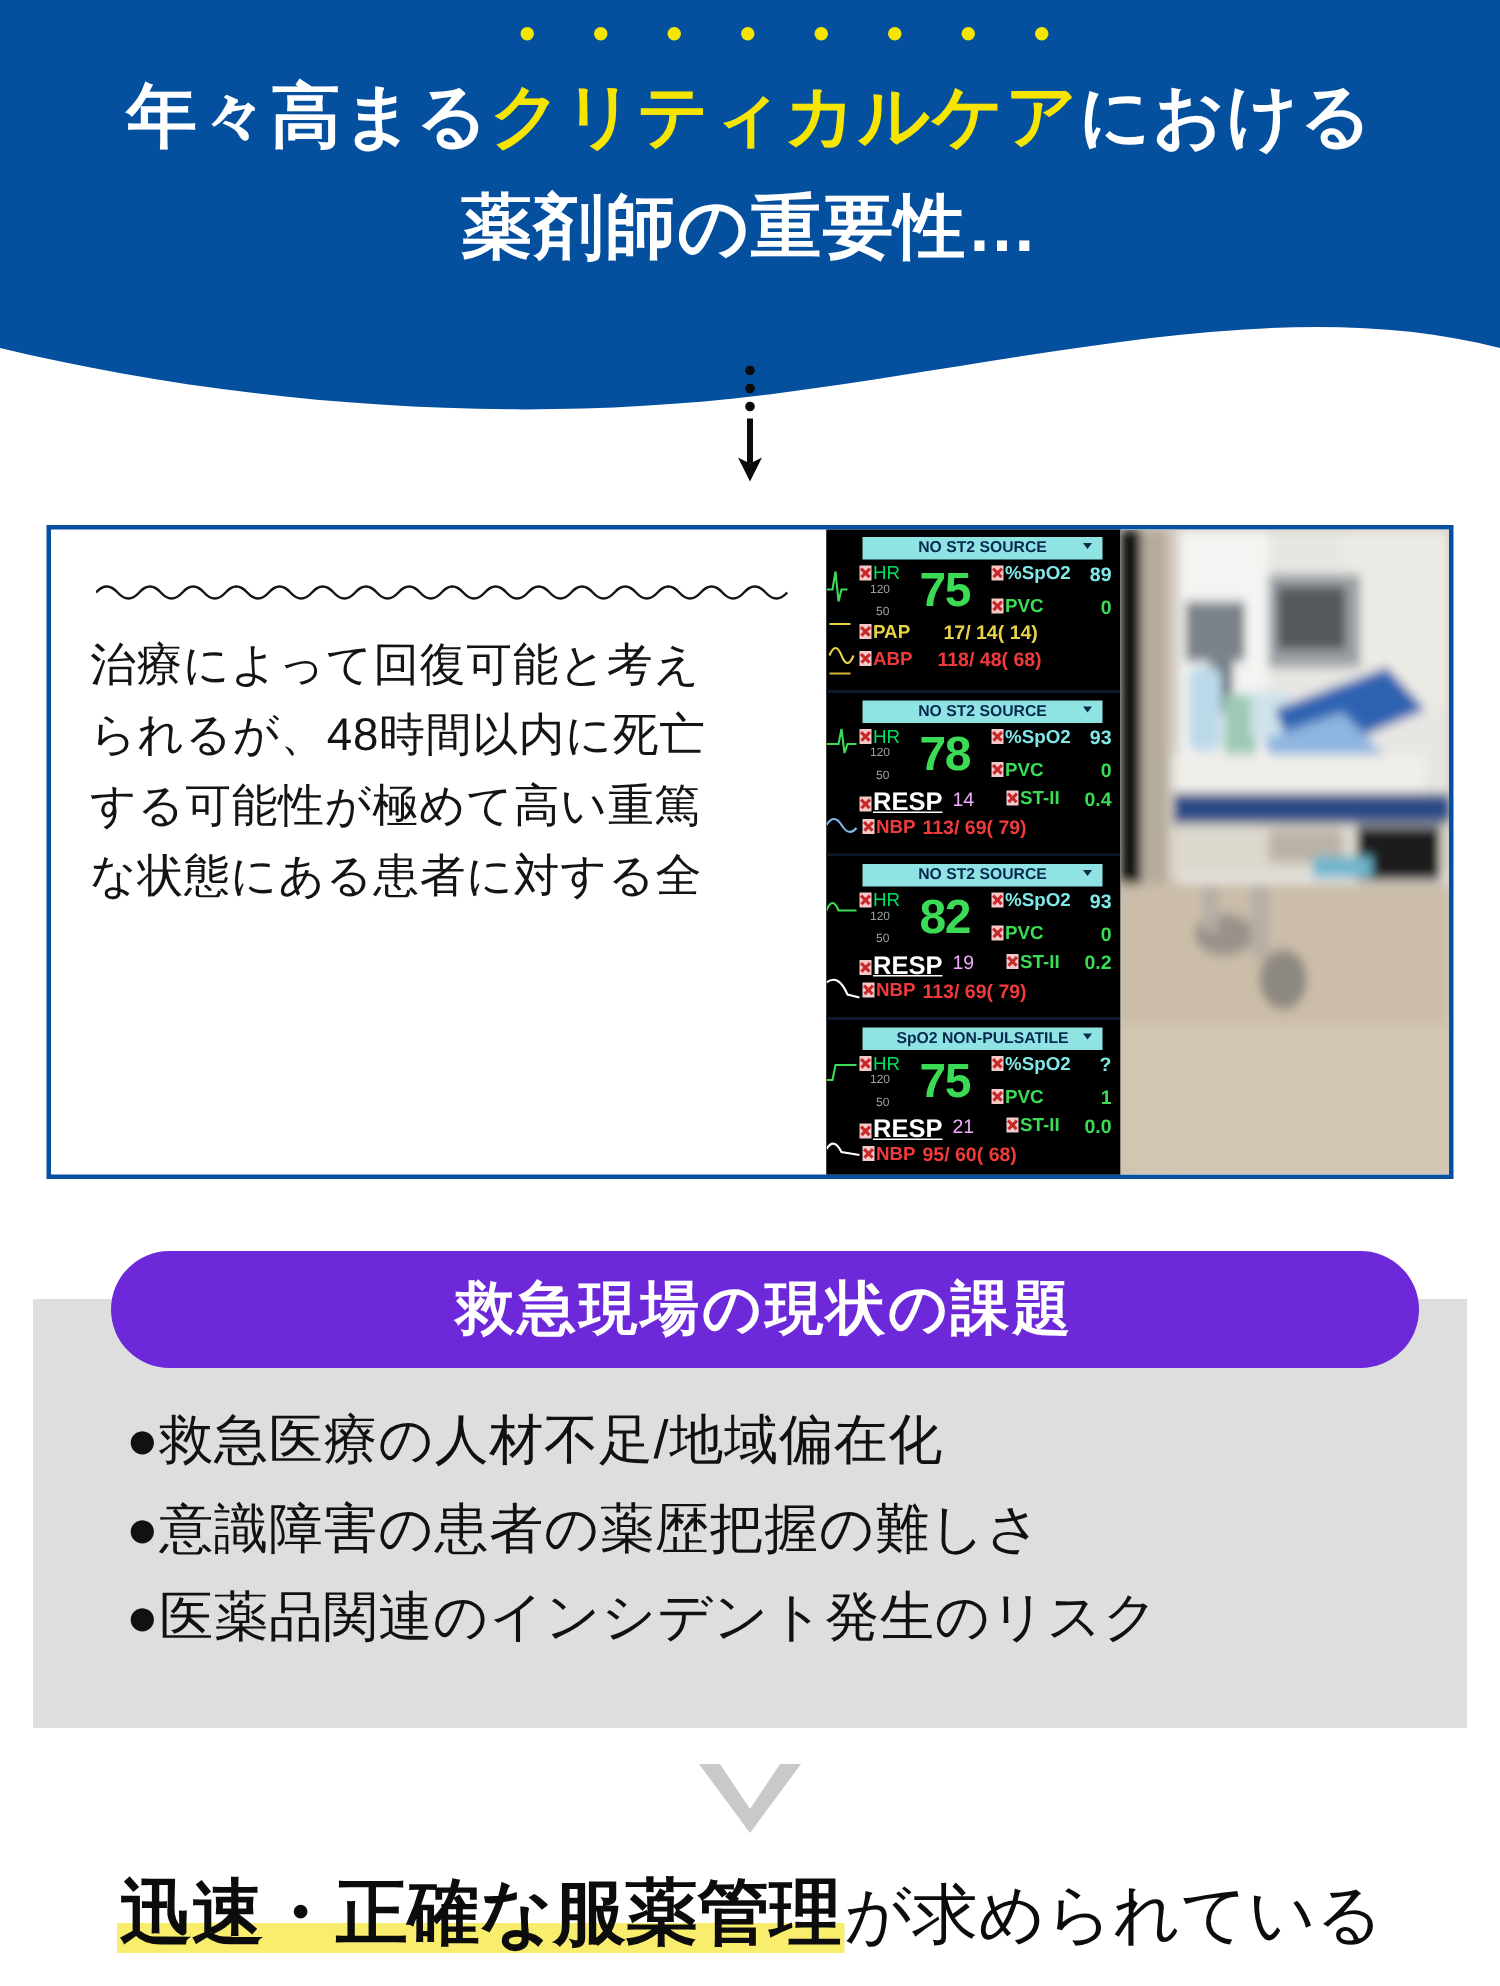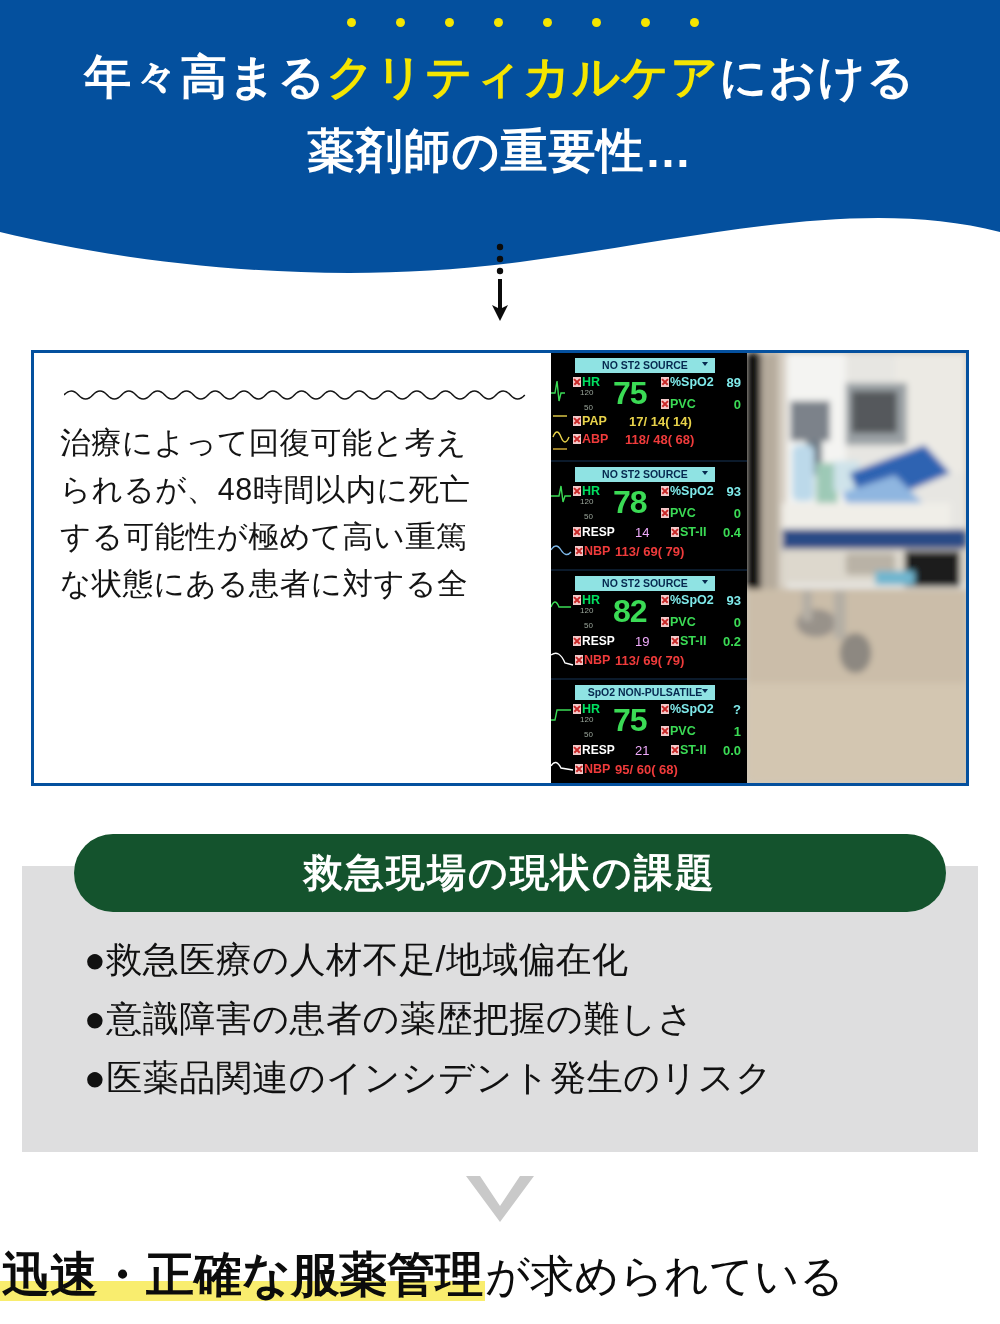--- a/index.html
+++ b/index.html
@@ -135,21 +135,21 @@
     position: relative;
     height: 107px;
     background: #000000;
     overflow: hidden;
     border-bottom: 2px solid #0b1a2b;
   }
   .mon-title {
     position: absolute;
     left: 24px;
     top: 5px;
-    width: 140px;
+    width: 160px;
     height: 15px;
     background: #8fe3e3;
     color: #06294f;
     font-size: 10.5px;
     font-weight: bold;
     text-align: center;
     line-height: 15px;
     letter-spacing: 0px;
     box-sizing: border-box;
   }
@@ -174,29 +174,29 @@
   .xicon::before, .xicon::after {
     content: "";
     position: absolute;
     left: 0; top: 4px;
     width: 8px; height: 1.6px;
     background: #c82828;
   }
   .xicon::before { transform: rotate(45deg); }
   .xicon::after  { transform: rotate(-45deg); }
 
-  .lbl-hr     { position:absolute; left:22px; top:22px; color:#00e060; font-size:12.5px; font-weight:bold; }
+  .lbl-hr     { position:absolute; left:22px; top:22px; color:#00e060; font-size:12.5px; font-weight:normal; }
   .rng-120    { position:absolute; left:29px; top:35px; color:#9aa59a; font-size:8px; }
   .rng-50     { position:absolute; left:33px; top:50px; color:#9aa59a; font-size:8px; }
   .hr-value   { position:absolute; left:62px; top:24px; color:#3bdb55; font-size:32px; font-weight:bold; line-height:32px; letter-spacing:-1px; }
   .lbl-spo2   { position:absolute; left:110px; top:22px; color:#7fe9ea; font-size:12.5px; font-weight:bold; }
   .val-spo2   { position:absolute; right:6px; top:22px; color:#7fe9ea; font-size:13px; font-weight:bold; }
   .lbl-pvc    { position:absolute; left:110px; top:44px; color:#3bdb55; font-size:12.5px; font-weight:bold; }
   .val-pvc    { position:absolute; right:6px; top:44px; color:#3bdb55; font-size:13px; font-weight:bold; }
-  .lbl-resp   { position:absolute; left:22px; top:63px; color:#ffffff; font-size:12px; font-weight:bold; }
+  .lbl-resp   { position:absolute; left:22px; top:63px; color:#ffffff; font-size:17px; font-weight:bold;text-decoration:underline; }
   .val-resp   { position:absolute; left:84px; top:63px; color:#f0abfc; font-size:13px; font-weight:normal; }
   .lbl-stii   { position:absolute; left:120px; top:63px; color:#3bdb55; font-size:12.5px; font-weight:bold; }
   .val-stii   { position:absolute; right:6px; top:63px; color:#3bdb55; font-size:13px; font-weight:bold; }
   .lbl-pap    { position:absolute; left:22px; top:61px; color:#e8d24a; font-size:12.5px; font-weight:bold; }
   .val-pap    { position:absolute; left:78px; top:61px; color:#e8d24a; font-size:13px; font-weight:bold; }
   .lbl-abp    { position:absolute; left:22px; top:79px; color:#ef3b3b; font-size:12.5px; font-weight:bold; }
   .val-abp    { position:absolute; left:74px; top:79px; color:#ef3b3b; font-size:13px; font-weight:bold; }
   .lbl-nbp    { position:absolute; left:24px; top:82px; color:#ef3b3b; font-size:12.5px; font-weight:bold; }
   .val-nbp    { position:absolute; left:64px; top:82px; color:#ef3b3b; font-size:13px; font-weight:bold; }
   .wave-svg   { position:absolute; left:0; top:0; width:24px; height:107px; }
@@ -209,21 +209,21 @@
     background: #cfc8bd;
   }
 
   
   .pill {
     position: absolute;
     left: 74px;
     top: 834px;
     width: 872px;
     height: 78px;
-    background: #14532d;
+    background: #6d28d9;
     border-radius: 39px;
     color: #ffffff;
     font-size: 39px;
     font-weight: bold;
     letter-spacing: 2px;
     text-align: center;
     line-height: 78px;
     box-sizing: border-box;
     z-index: 3;
   }
@@ -263,21 +263,21 @@
     height: 46px;
     z-index: 2;
   }
 
   
   .footer {
     position: absolute;
     left: 0;
     top: 1243px;
     width: 1000px;
-    text-align: left;
+    text-align: center;
     z-index: 2;
     white-space: nowrap;
   }
   .ft-strong {
     font-size: 48px;
     font-weight: bold;
     color: #0c0c0c;
     letter-spacing: 0px;
     background: linear-gradient(to top, #F9ED6E 38%, rgba(249,237,110,0) 38%);
     padding: 0 2px;

